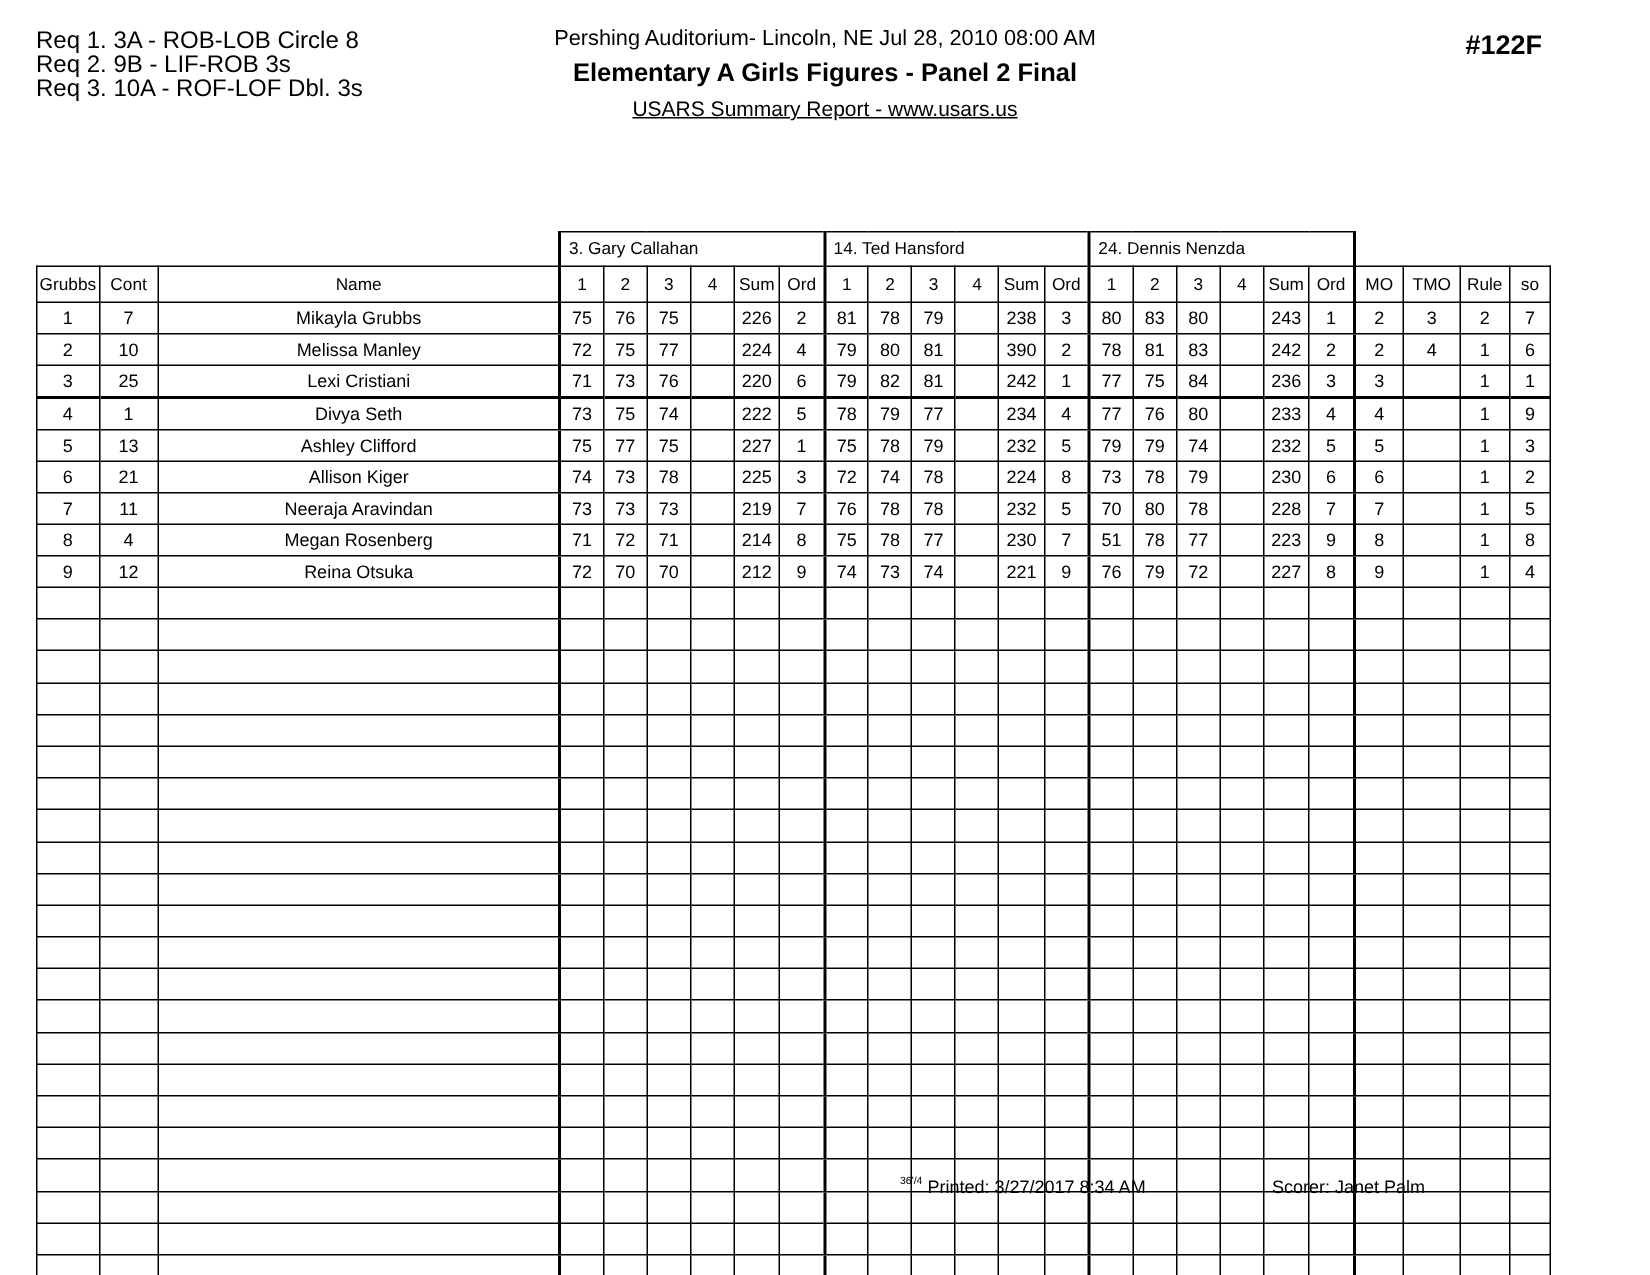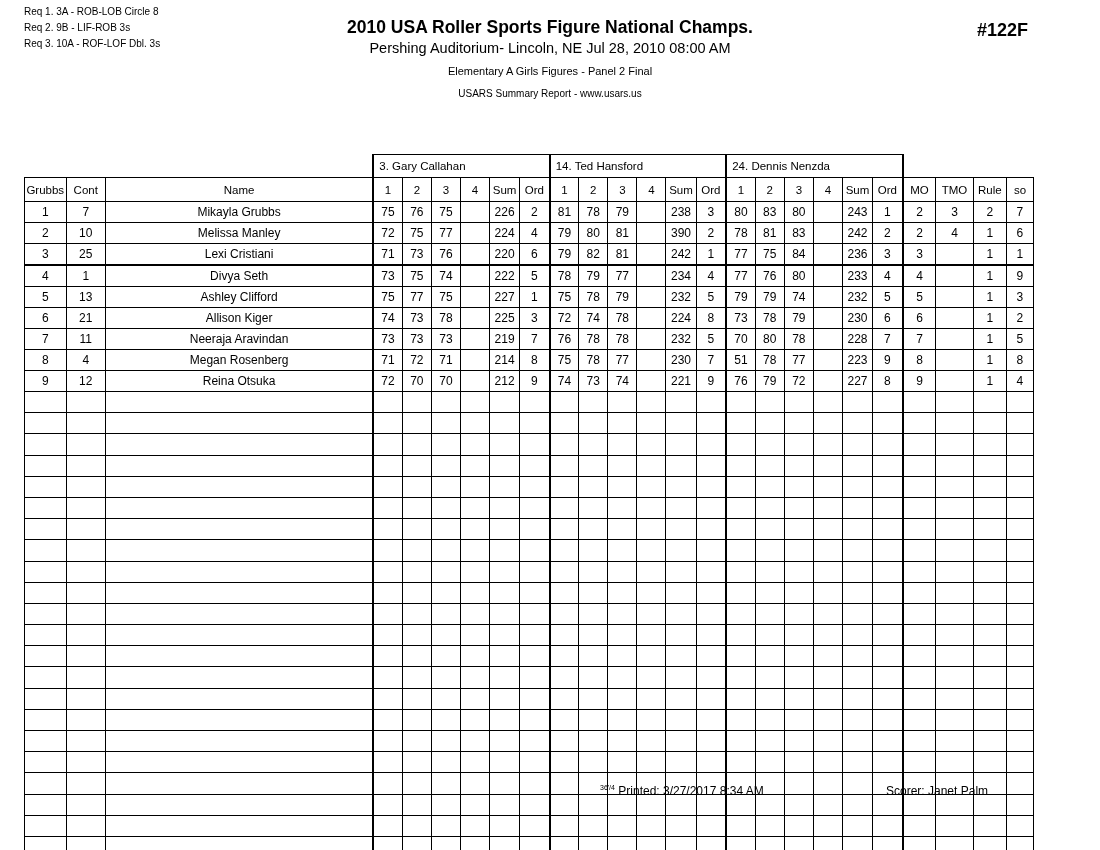--- a/index.html
+++ b/index.html
@@ -13,22 +13,22 @@
     font-family: "Liberation Sans", sans-serif;
     color: #000000;
     position: relative;
     overflow: hidden;
   }
 
   
   .req-block {
     position: absolute;
     left: 24px;
-    top: 4px;
-    font-size: 10px;
+    top: 20px;
+    font-size: 16px;
     line-height: 16px;
     white-space: nowrap;
   }
   .req-line { letter-spacing: 0px; }
 
   .title-block {
     position: absolute;
     left: 0;
     top: 16px;
     width: 1100px;
@@ -37,29 +37,30 @@
   .title-1 {
     font-size: 17.5px;
     font-weight: bold;
     line-height: 22px;
   }
   .title-2 {
     font-size: 14.5px;
     line-height: 20px;
   }
   .title-3 {
-    font-size: 11px;
-    font-weight: normal;
+    font-size: 17px;
+    font-weight: bold;
     line-height: 24px;
     margin-top: 1px;
   }
   .title-4 {
-    font-size: 10px;
+    font-size: 14px;
     line-height: 20px;
     margin-top: 1px;
+    text-decoration: underline;
   }
   .event-code {
     position: absolute;
     right: 72px;
     top: 20px;
     font-size: 18px;
     font-weight: bold;
   }
 
   
@@ -134,34 +135,32 @@
   .footer-tiny {
     font-size: 7px;
     vertical-align: top;
   }
   .footer-scorer {
     position: absolute;
     left: 848px;
     top: 784px;
     font-size: 12px;
     white-space: nowrap;
-    margin-left: 38px;
   }
 </style>
 </head>
 <body>
 
 <div class="req-block">
   <div class="req-line">Req  1.  3A - ROB-LOB Circle 8</div>
   <div class="req-line">Req  2.  9B - LIF-ROB 3s</div>
   <div class="req-line">Req  3.  10A - ROF-LOF Dbl. 3s</div>
 </div>
 
 <div class="title-block">
-  <div class="title-1">2010 USA Roller Sports Figure National Champs.</div>
   <div class="title-2">Pershing Auditorium- Lincoln, NE  Jul 28, 2010  08:00 AM</div>
   <div class="title-3">Elementary A Girls Figures - Panel 2 Final</div>
   <div class="title-4">USARS Summary Report - www.usars.us</div>
 </div>
 
 <div class="event-code">#122F</div>
 
 <div class="sheet">
   <table class="grid">
     <colgroup>

